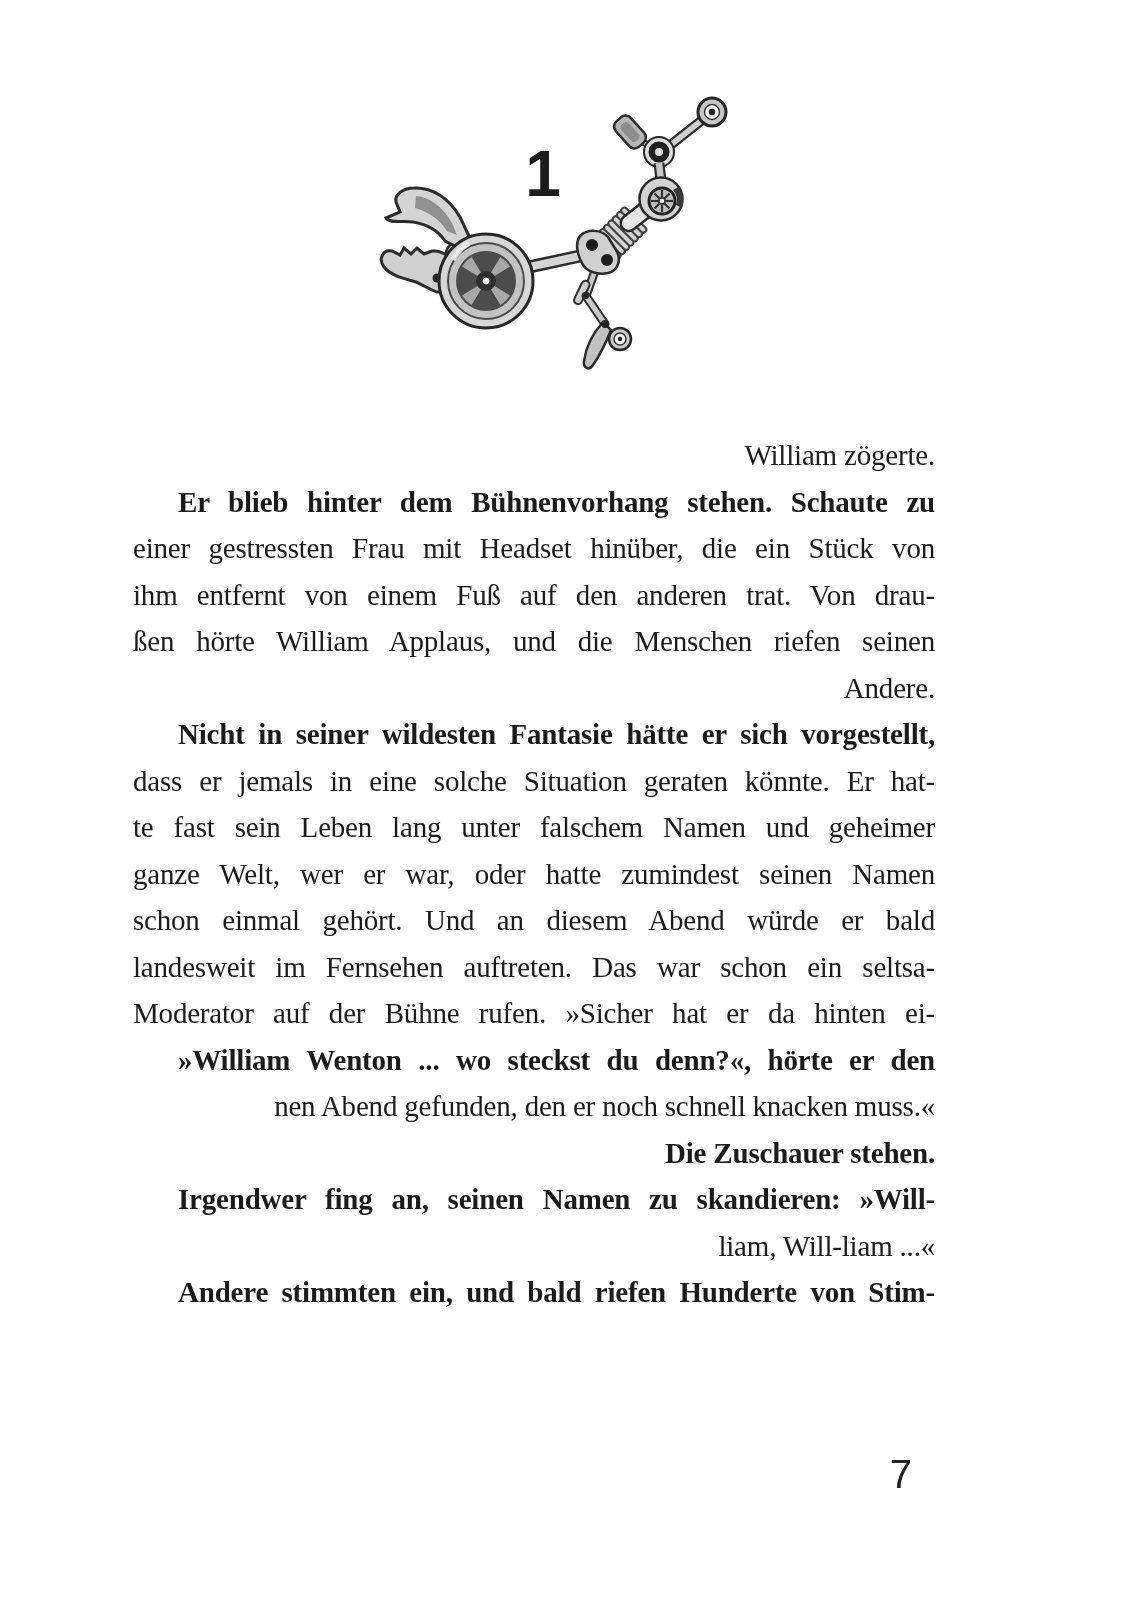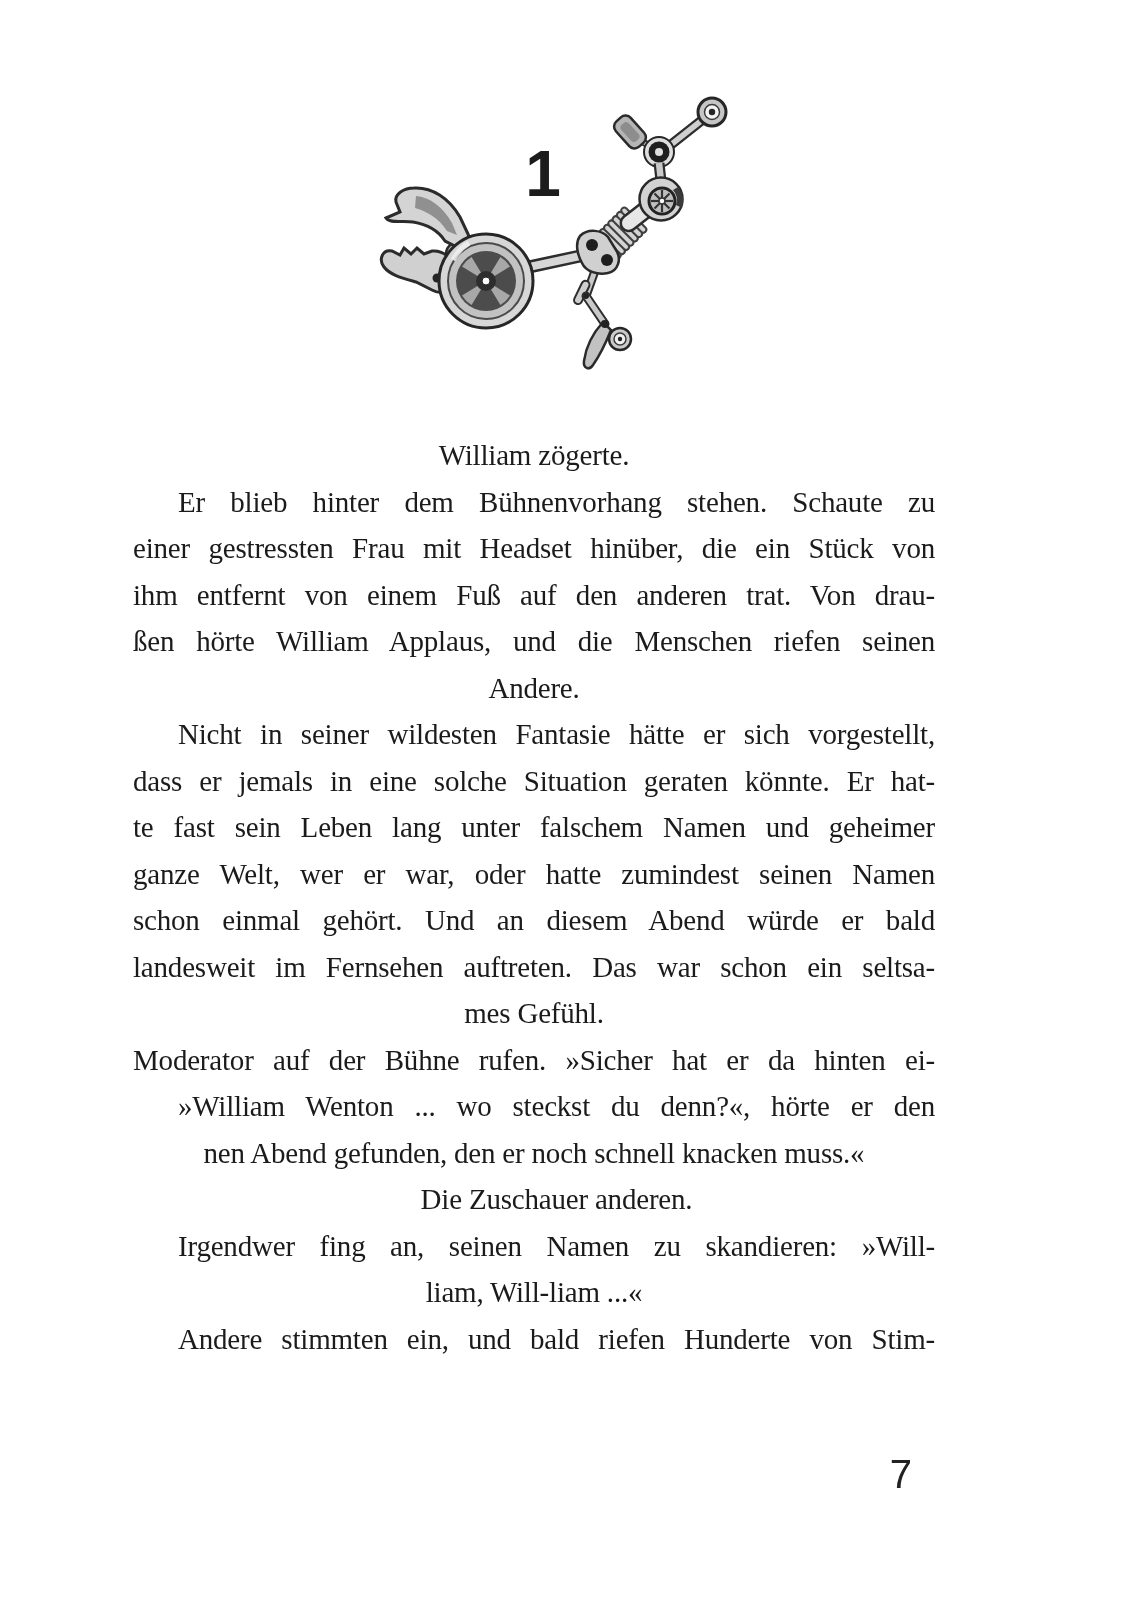--- a/index.html
+++ b/index.html
@@ -39,28 +39,29 @@
     left: 133px;
     top: 432px;
     width: 802px;
     font-size: 29px;
     line-height: 46.5px;
     letter-spacing: -0.2px;
   }
   .line {
     white-space: nowrap;
     height: 46.5px;
-    text-align: center;
+    text-align: right;
   }
   .line.just {
     text-align: justify;
     text-align-last: justify;
   }
   .line.indent {
     text-indent: 45px;
+    font-weight: bold;
   }
   .page-number {
     position: absolute;
     left: 858px;
     top: 1452px;
     width: 54px;
     text-align: right;
     font-family: "Liberation Sans", sans-serif;
     font-size: 40px;
     line-height: 44px;
@@ -182,25 +183,24 @@
       <div class="line just">einer gestressten Frau mit Headset hinüber, die ein Stück von</div>
       <div class="line just">ihm entfernt von einem Fuß auf den anderen trat. Von drau-</div>
       <div class="line just">ßen hörte William Applaus, und die Menschen riefen seinen</div>
       <div class="line">Andere.</div>
       <div class="line just indent">Nicht in seiner wildesten Fantasie hätte er sich vorgestellt,</div>
       <div class="line just">dass er jemals in eine solche Situation geraten könnte. Er hat-</div>
       <div class="line just">te fast sein Leben lang unter falschem Namen und geheimer</div>
       <div class="line just">ganze Welt, wer er war, oder hatte zumindest seinen Namen</div>
       <div class="line just">schon einmal gehört. Und an diesem Abend würde er bald</div>
       <div class="line just">landesweit im Fernsehen auftreten. Das war schon ein seltsa-</div>
-      <div class="line">mes Gefühl.</div>
       <div class="line just">Moderator auf der Bühne rufen. »Sicher hat er da hinten ei-</div>
       <div class="line just indent">»William Wenton ... wo steckst du denn?«, hörte er den</div>
       <div class="line">nen Abend gefunden, den er noch schnell knacken muss.«</div>
-      <div class="line indent">Die Zuschauer anderen.</div>
+      <div class="line indent">Die Zuschauer stehen.</div>
       <div class="line just indent">Irgendwer fing an, seinen Namen zu skandieren: »Will-</div>
       <div class="line">liam, Will-liam ...«</div>
       <div class="line just indent">Andere stimmten ein, und bald riefen Hunderte von Stim-</div>
     </div>
 
   <div class="page-number">7</div>
 
 </div>
 
 </body></html>

